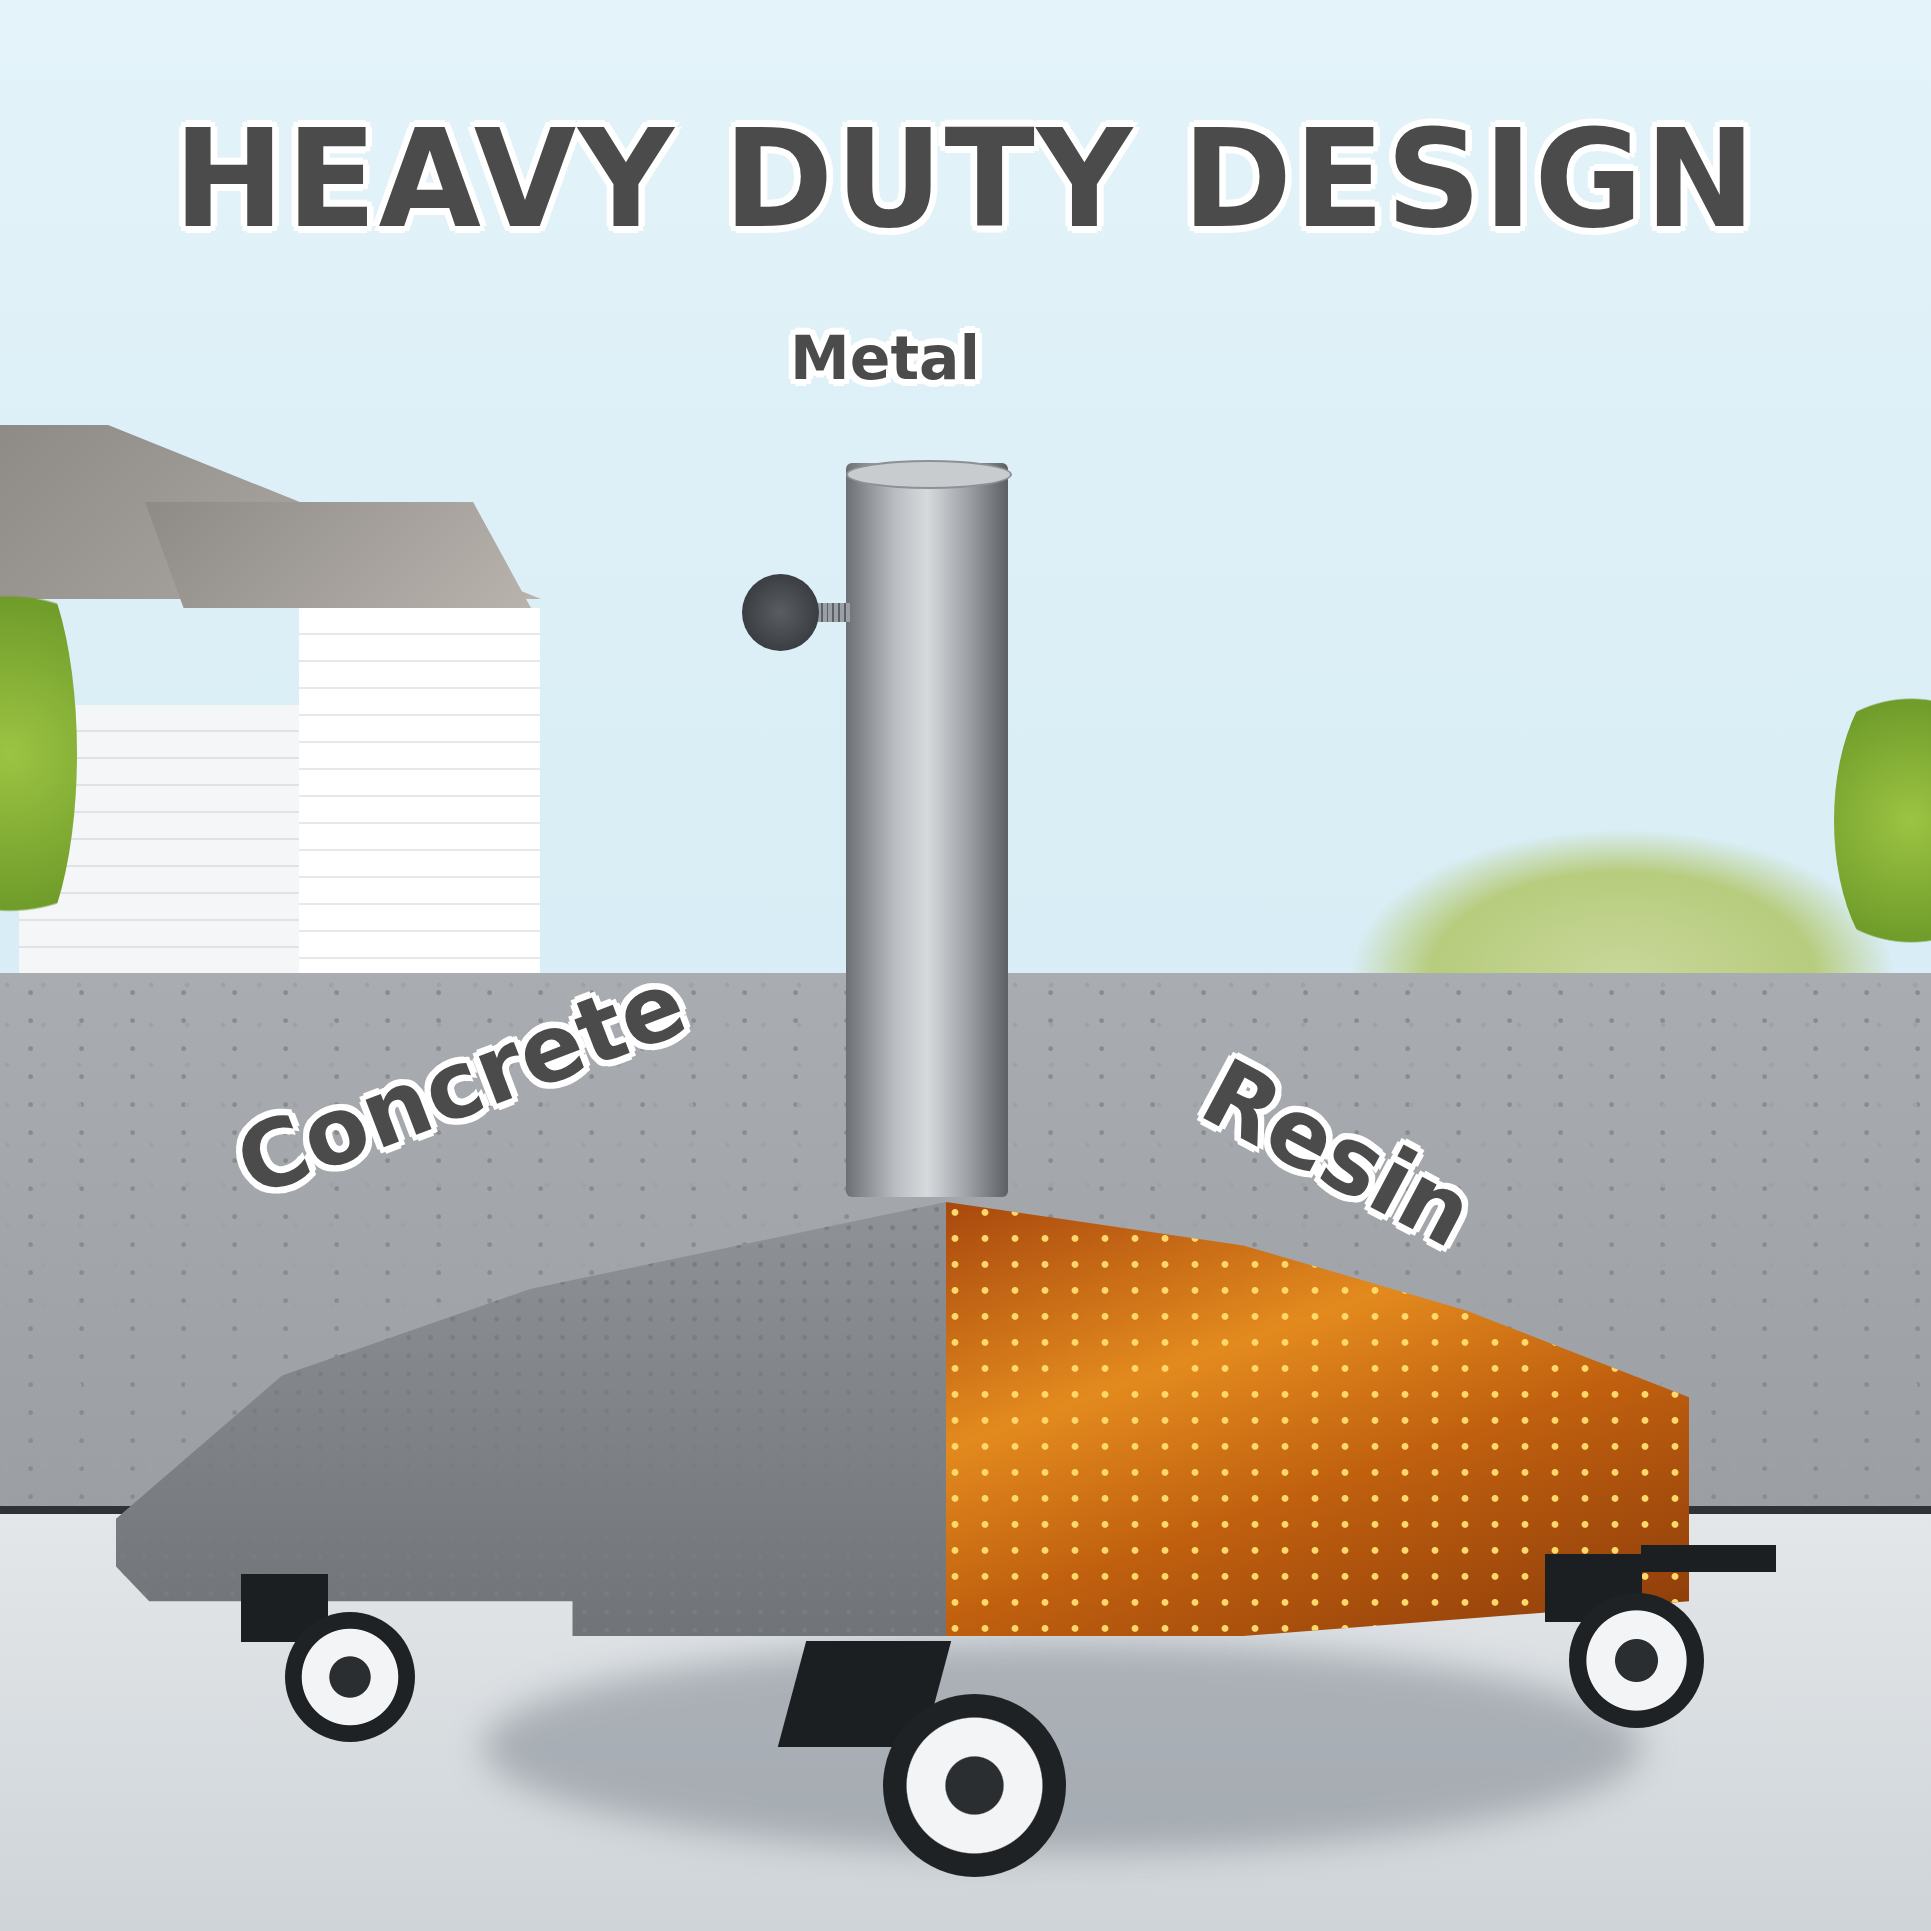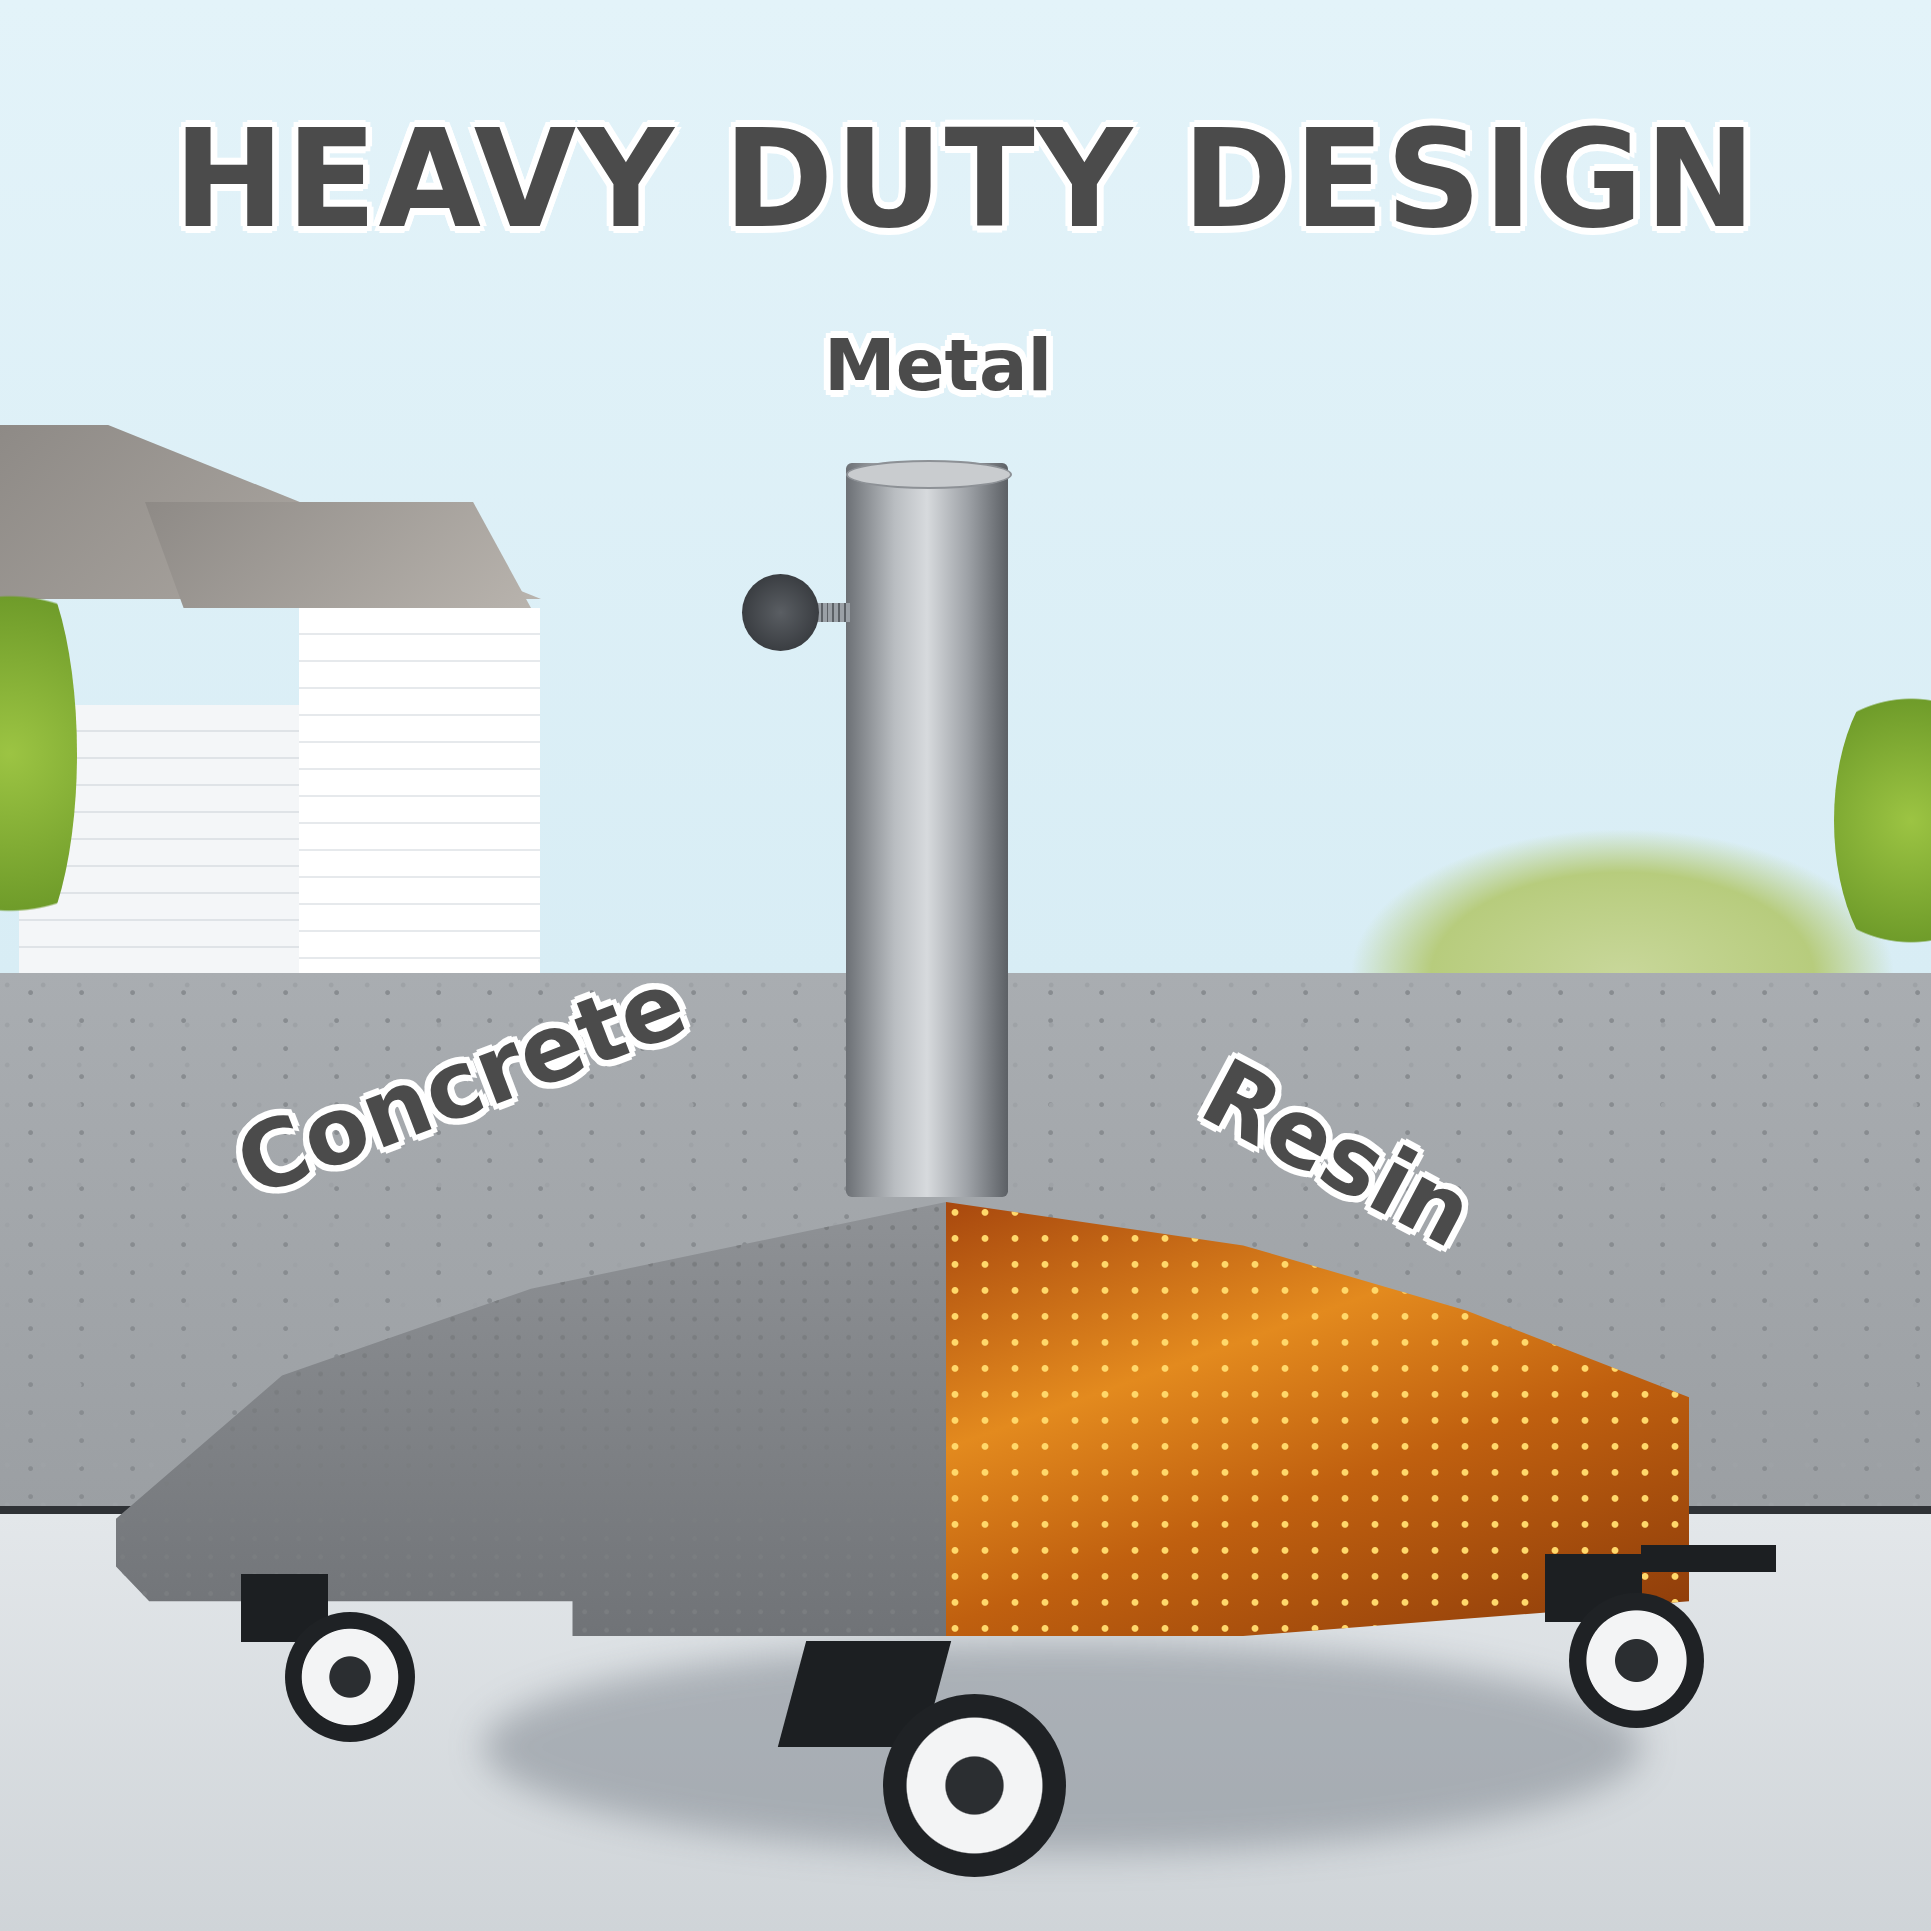--- a/index.html
+++ b/index.html
@@ -32,21 +32,21 @@
         clip-path:polygon(0 0,40% 10%,70% 25%,100% 45%,100% 92%,40% 100%,0 100%);
         background:radial-gradient(circle at 30% 40%,#ffd86a 0 2.9px,transparent 3.9px) 0 0/30px 26px,
                    linear-gradient(160deg,#a8480e,#e38a1e 35%,#c0600f 60%,#8a3a0a);}
   .base-rim{position:absolute;left:114px;top:1419px;width:1603px;height:212px;border-radius:0 0 39px 39px;background:#2c2f33;z-index:-1;}
   .wheel{position:absolute;border-radius:50%;background:radial-gradient(circle,#2b2e31 0 22%,#f3f4f5 23% 52%,#1f2225 53%);}
   .caster{position:absolute;background:#1c1f22;}
   .shadow{position:absolute;left:483px;top:1641px;width:1159px;height:212px;border-radius:50%;background:rgba(80,90,100,.35);filter:blur(17.4px);}
   .label{position:absolute;color:#4b4b4b;font-weight:700;
          text-shadow:0 0 0 #fff,-6.8px 0 0 #fff,6.8px 0 0 #fff,0 -6.8px 0 #fff,0 6.8px 0 #fff,-4.8px -4.8px 0 #fff,4.8px 4.8px 0 #fff,-4.8px 4.8px 0 #fff,4.8px -4.8px 0 #fff;}
   .title{left:0;width:1931px;top:101px;text-align:center;font-size:135px;letter-spacing:1.9px;font-family:"DejaVu Sans",sans-serif;font-weight:bold;transform:scaleX(.98);}
-  .metal{left:824px;top:323px;font-size:72px;font-family:"DejaVu Sans",sans-serif;}
+  .metal{left:790px;top:323px;font-size:60px;font-family:"DejaVu Sans",sans-serif;}
   .concrete{left:261px;top:1110px;font-size:93px;font-family:"DejaVu Sans",sans-serif;transform:rotate(-21deg);transform-origin:left bottom;}
   .resin{left:1236px;top:1038px;font-size:93px;font-family:"DejaVu Sans",sans-serif;transform:rotate(28deg);transform-origin:left top;}
 </style>
 </head>
 <body>
 
 <div class="sky"></div>
 
 <div class="house">
   <div class="roof" style="left:0;top:29px;width:541px;height:174px;clip-path:polygon(0 0,20% 0,100% 100%,0 100%);"></div>

